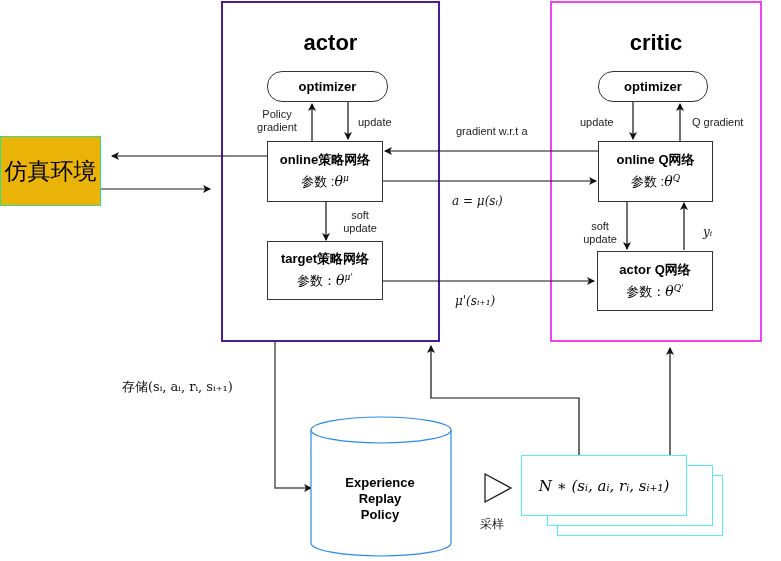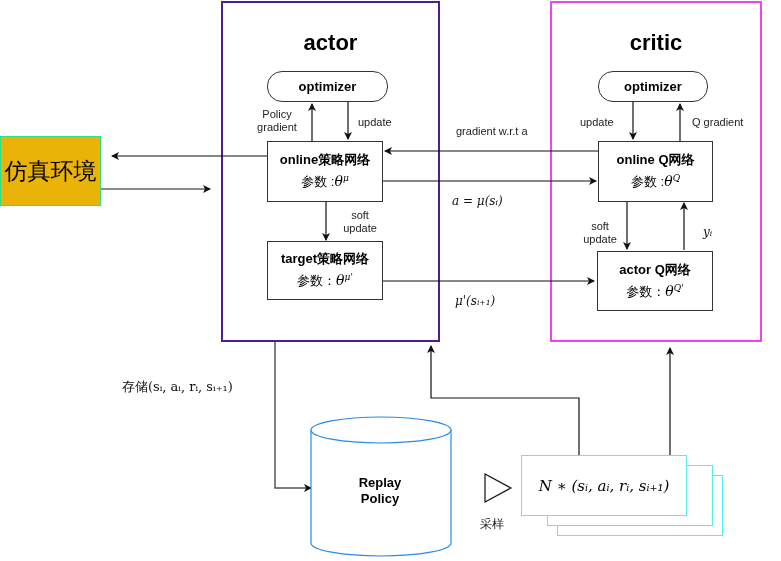--- a/index.html
+++ b/index.html
@@ -127,20 +127,21 @@
   <span><span class="param">参数：</span><span class="sym">θ</span><span class="sup">Q'</span></span>
 </div>
 
 <div class="lbl" style="left:456px; top:125px;">gradient w.r.t a</div>
 <div class="math" style="left:452px; top:194px;">a = μ(sᵢ)</div>
 <div class="math" style="left:455px; top:294px;">μ'(sᵢ₊₁)</div>
 <div class="math" style="left:122px; top:378px; font-size:13px; font-style:normal;">存储(sᵢ, aᵢ, rᵢ, sᵢ₊₁)</div>
 <div class="lbl" style="left:480px; top:518px; font-size:12px;">采样</div>
 
 <div class="cyl-text">
+  <div>Experience</div>
   <div>Replay</div>
   <div>Policy</div>
 </div>
 
 <div class="batch" style="left:557px; top:475px; width:166px; height:61px;"></div>
 <div class="batch" style="left:547px; top:465px; width:166px; height:61px;"></div>
 <div class="batch" style="left:521px; top:455px; width:166px; height:61px;">
   <div class="batch-text">N ∗ (sᵢ, aᵢ, rᵢ, sᵢ₊₁)</div>
 </div>
 

